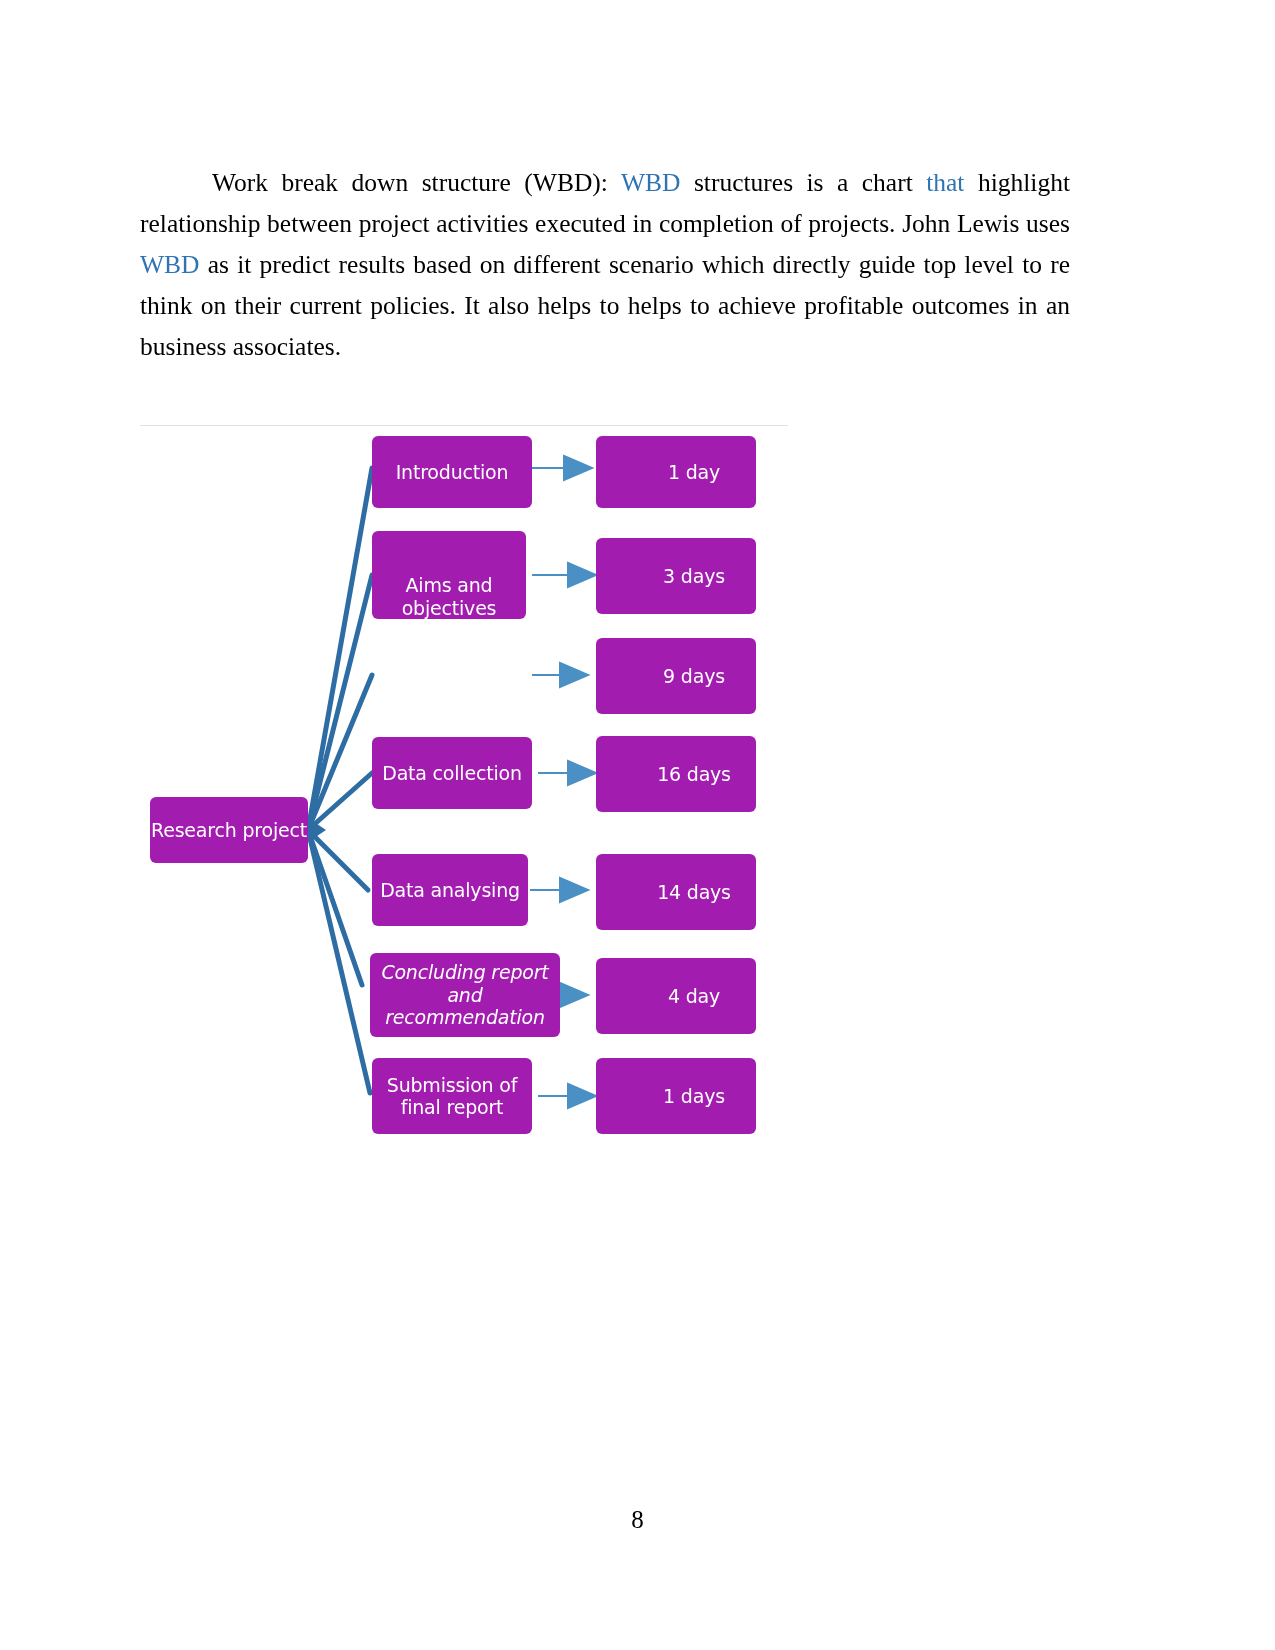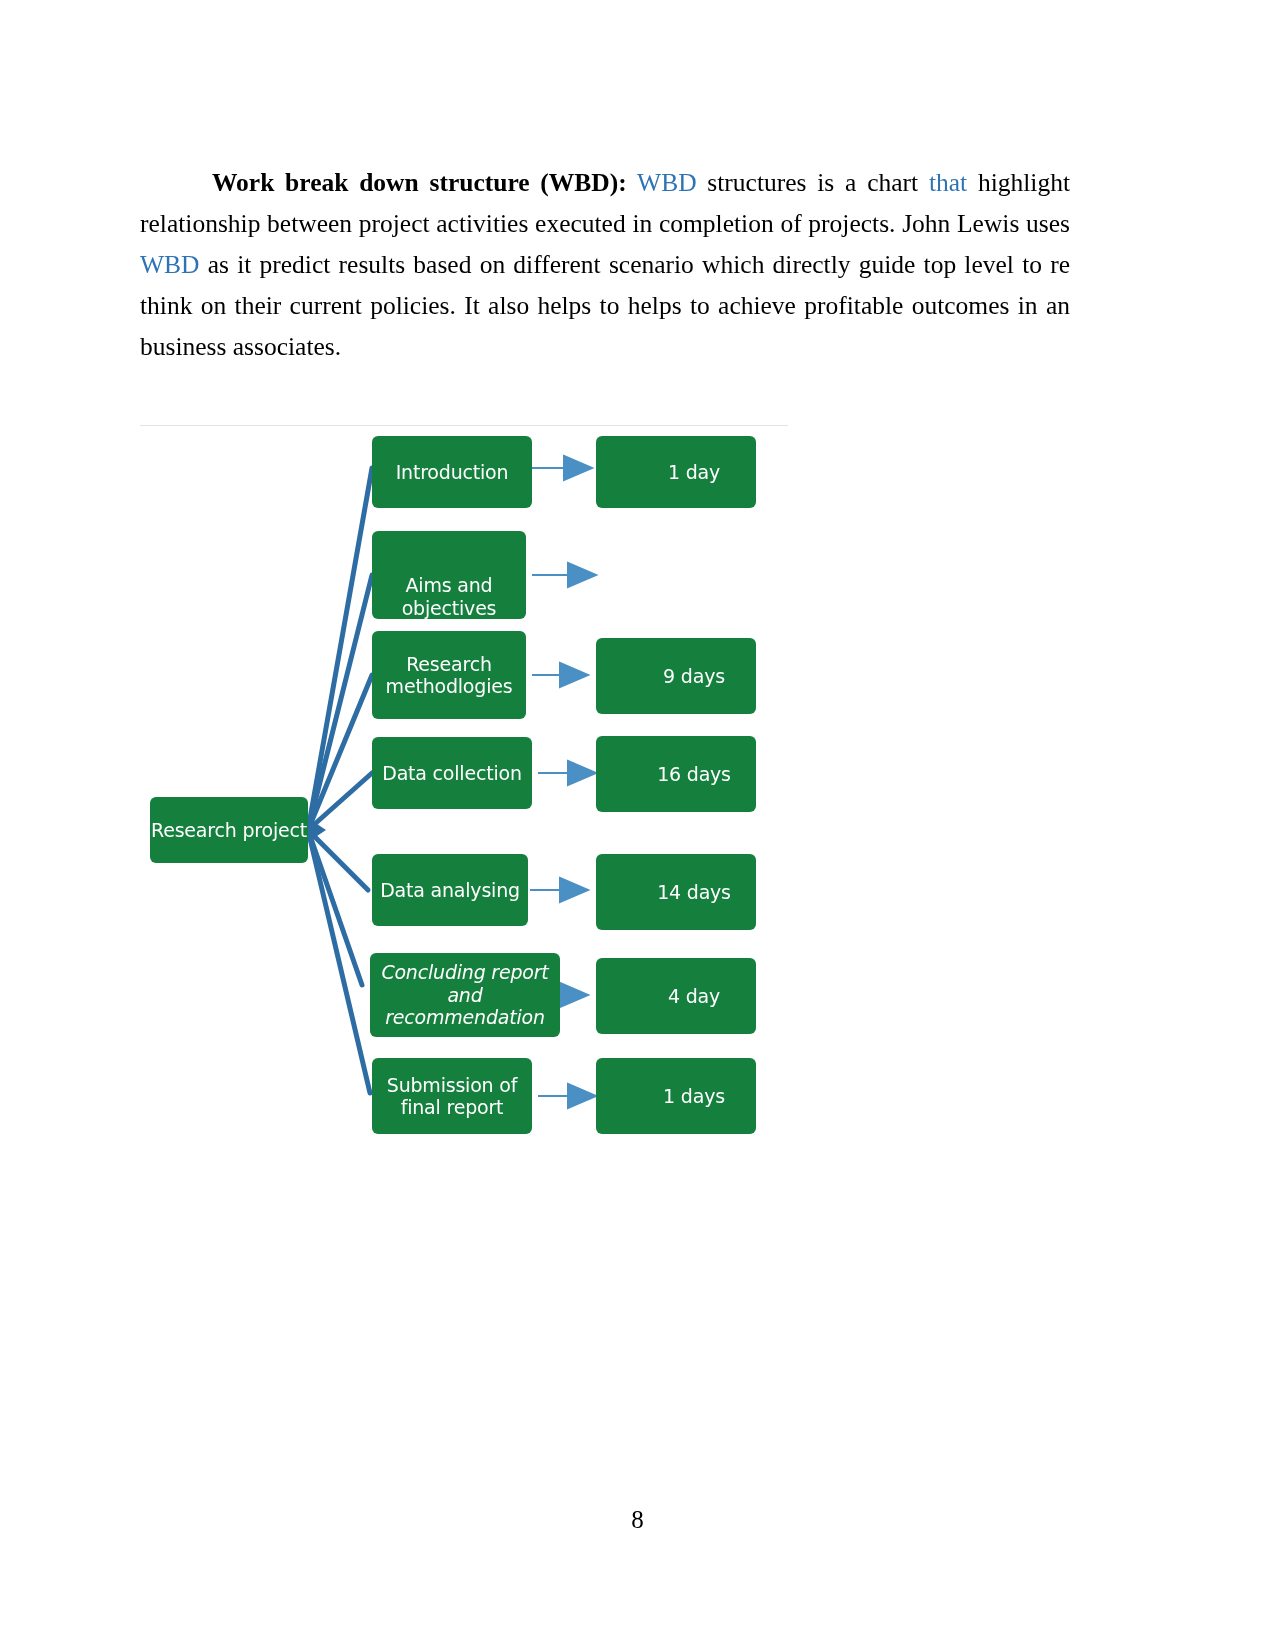--- a/index.html
+++ b/index.html
@@ -25,21 +25,21 @@
     left: 140px;
     top: 136px;
     width: 930px;
     font-size: 25.5px;
     line-height: 41px;
     text-align: justify;
     text-justify: inter-word;
     color: #000000;
   }
   .body-text .indent { display: inline-block; width: 72px; }
-  .body-text b { font-weight: bold; }
+  .body-text b { font-weight: normal; }
   .lnk { color: #2e74b5; }
 
   
   .diagram {
     position: absolute;
     left: 140px;
     top: 418px;
     width: 648px;
     height: 730px;
   }
@@ -53,21 +53,21 @@
   }
   .diagram-svg {
     position: absolute;
     left: 0;
     top: 0;
   }
 
   .node {
     position: absolute;
     box-sizing: border-box;
-    background: #15803d;
+    background: #a21caf;
     border-radius: 6px;
     color: #ffffff;
     font-family: "DejaVu Sans", "Liberation Sans", sans-serif;
     display: flex;
     align-items: center;
     justify-content: center;
     text-align: center;
     line-height: 1.18;
     letter-spacing: -0.2px;
     -webkit-font-smoothing: antialiased;
@@ -160,43 +160,42 @@
       <span>Research project</span>
     </div>
 
     <div class="node node-task" style="left:232px; top:18px; width:160px; height:72px;">
       <span style="white-space:pre-line">Introduction</span>
     </div>
     <div class="node node-task" style="left:232px; top:113px; width:154px; height:88px;align-items:flex-end;">
       <span style="white-space:pre-line">Aims and
 objectives</span>
     </div>
-    <div class="node node-task" style="left:232px; top:213px; width:154px; height:88px;">
-      <span style="white-space:pre-line">Research
-methodlogies</span>
-    </div>
     <div class="node node-task" style="left:232px; top:319px; width:160px; height:72px;">
       <span style="white-space:pre-line">Data collection</span>
     </div>
     <div class="node node-task" style="left:232px; top:436px; width:156px; height:72px;">
       <span style="white-space:pre-line">Data analysing</span>
     </div>
     <div class="node node-task" style="left:230px; top:535px; width:190px; height:84px;font-style:italic;">
       <span style="white-space:pre-line">Concluding report
 and
 recommendation</span>
     </div>
     <div class="node node-task" style="left:232px; top:640px; width:160px; height:76px;">
       <span style="white-space:pre-line">Submission of
 final report</span>
     </div>
 
     <div class="node node-dur" style="left:456px; top:18px; width:160px; height:72px;">
       <span>1 day</span>
     </div>
+    <div class="node node-dur" style="left:456px; top:120px; width:160px; height:76px;">
+      <span>3 days</span>
+    </div>
     <div class="node node-dur" style="left:456px; top:220px; width:160px; height:76px;">
       <span>9 days</span>
     </div>
     <div class="node node-dur" style="left:456px; top:318px; width:160px; height:76px;">
       <span>16 days</span>
     </div>
     <div class="node node-dur" style="left:456px; top:436px; width:160px; height:76px;">
       <span>14 days</span>
     </div>
     <div class="node node-dur" style="left:456px; top:540px; width:160px; height:76px;">

